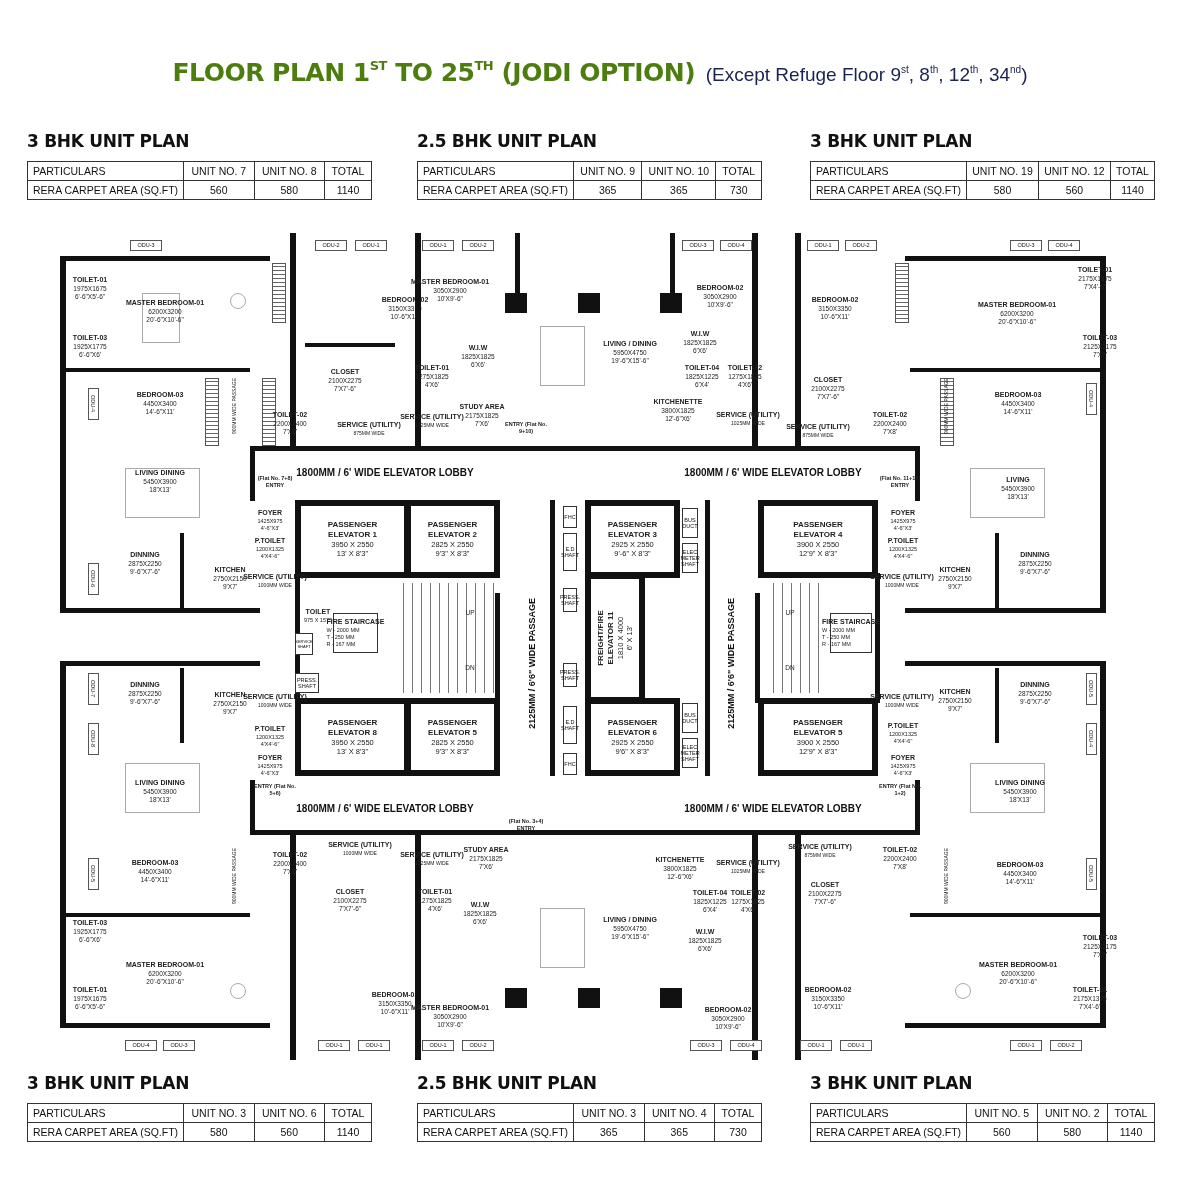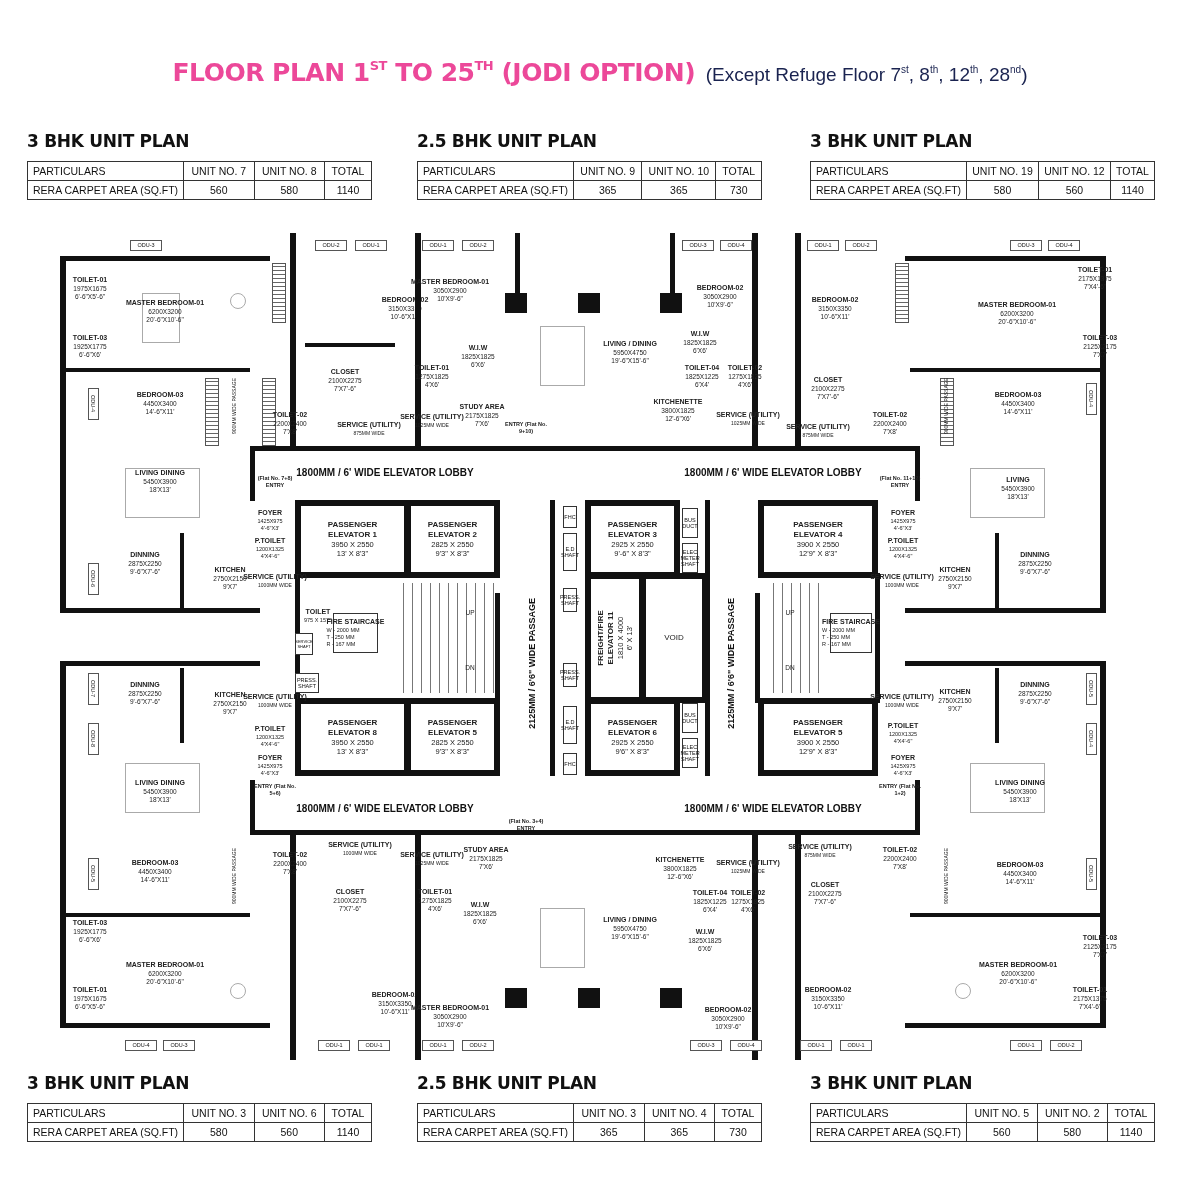--- a/index.html
+++ b/index.html
@@ -1,18 +1,18 @@
 <!DOCTYPE html>
 <html><head>
 <meta charset="utf-8">
 <style>
   * { box-sizing: border-box; margin: 0; padding: 0; }
   body { width: 1200px; height: 1200px; background: #ffffff; font-family: "Liberation Sans", sans-serif; color: #111; position: relative; overflow: hidden; }
   .title { position: absolute; top: 58px; left: 0; width: 1200px; text-align: center; white-space: nowrap; }
-  .title .main { font-family: "DejaVu Sans", sans-serif; font-weight: bold; font-size: 25px; color: #ec4899; letter-spacing: -0.5px; }
+  .title .main { font-family: "DejaVu Sans", sans-serif; font-weight: bold; font-size: 25px; color: #4d7c0f; letter-spacing: -0.5px; }
   .title .main sup { font-size: 13px; vertical-align: 11px; }
   .title .sub { font-family: "Liberation Sans", sans-serif; font-size: 19px; color: #1a2350; margin-left: 6px; }
   .title .sub sup { font-size: 10px; vertical-align: 8px; }
 
   .unit-block { position: absolute; width: 345px; }
   .unit-block h2 { font-family: "DejaVu Sans", sans-serif; font-weight: bold; font-size: 17px; color: #111; margin-bottom: 10px; letter-spacing: -0.3px; }
   .unit-table { border-collapse: collapse; width: 345px; font-size: 10.5px; }
   .unit-table td { border: 1px solid #333; height: 19px; padding: 0 5px; text-align: center; white-space: nowrap; }
   .unit-table td:first-child { text-align: left; width: 148px; }
 
@@ -32,21 +32,21 @@
   .stairs { position: absolute; background: repeating-linear-gradient(90deg, #fff 0, #fff 8px, #777 8px, #777 9px); }
   .furn { position: absolute; border: 1px solid #aaa; background: #fff; }
   .circle { position: absolute; border: 1px solid #aaa; border-radius: 50%; background: #fff; }
   .wardrobe { position: absolute; border: 1px solid #555; background: repeating-linear-gradient(0deg, #fff 0, #fff 3px, #666 3px, #666 4px); }
 </style>
 </head>
 <body>
 
 <div class="title">
   <span class="main"><span>FLOOR PLAN 1</span><sup>ST</sup><span> TO 25</span><sup>TH</sup><span> (JODI OPTION)</span></span>
-  <span class="sub"><span>(Except Refuge Floor 7</span><sup>st</sup><span>, 8</span><sup>th</sup><span>, 12</span><sup>th</sup><span>, 28</span><sup>nd</sup><span>)</span></span>
+  <span class="sub"><span>(Except Refuge Floor 9</span><sup>st</sup><span>, 8</span><sup>th</sup><span>, 12</span><sup>th</sup><span>, 34</span><sup>nd</sup><span>)</span></span>
 </div>
 
 <div class="unit-block" style="left:27px; top:131px;">
   <h2>3 BHK UNIT PLAN</h2>
   <table class="unit-table">
     <tbody>
         <tr>
           <td>PARTICULARS</td>
           <td>UNIT NO. 7</td>
           <td>UNIT NO. 8</td>
@@ -165,23 +165,20 @@
   <div class="lbl" style="left:740px; top:385px;">UP</div>
   <div class="lbl" style="left:740px; top:440px;">DN</div>
 
   <div class="wall" style="left:500px; top:272px; width:5px; height:276px;"></div>
   <div class="wall" style="left:655px; top:272px; width:5px; height:276px;"></div>
   <div class="vtext" style="left:477px; top:370px;">2125MM / 6'6" WIDE PASSAGE</div>
   <div class="vtext" style="left:676px; top:370px;">2125MM / 6'6" WIDE PASSAGE</div>
 
   <div class="elev" style="left:535px; top:345px; width:60px; height:130px;">
     <div class="lbl" style="left:50%; top:50%; transform:translate(-50%,-50%) rotate(-90deg);"><b>FREIGHT/FIRE</b><br><b>ELEVATOR 11</b><br><span>1810 X 4000</span><br><span>6' X 13'</span></div>
-  </div>
-  <div class="elev" style="left:590px; top:345px; width:68px; height:130px;">
-    <div class="lbl" style="left:50%; top:50%; font-size:8px;">VOID</div>
   </div>
 
   <div class="shaft" style="left:513px; top:278px; width:14px; height:22px;">
       <span>FHC</span>
     </div>
   <div class="shaft" style="left:513px; top:305px; width:14px; height:38px;">
       <span>E.D SHAFT</span>
     </div>
   <div class="shaft" style="left:513px; top:360px; width:14px; height:24px;">
       <span>PRESS. SHAFT</span>

